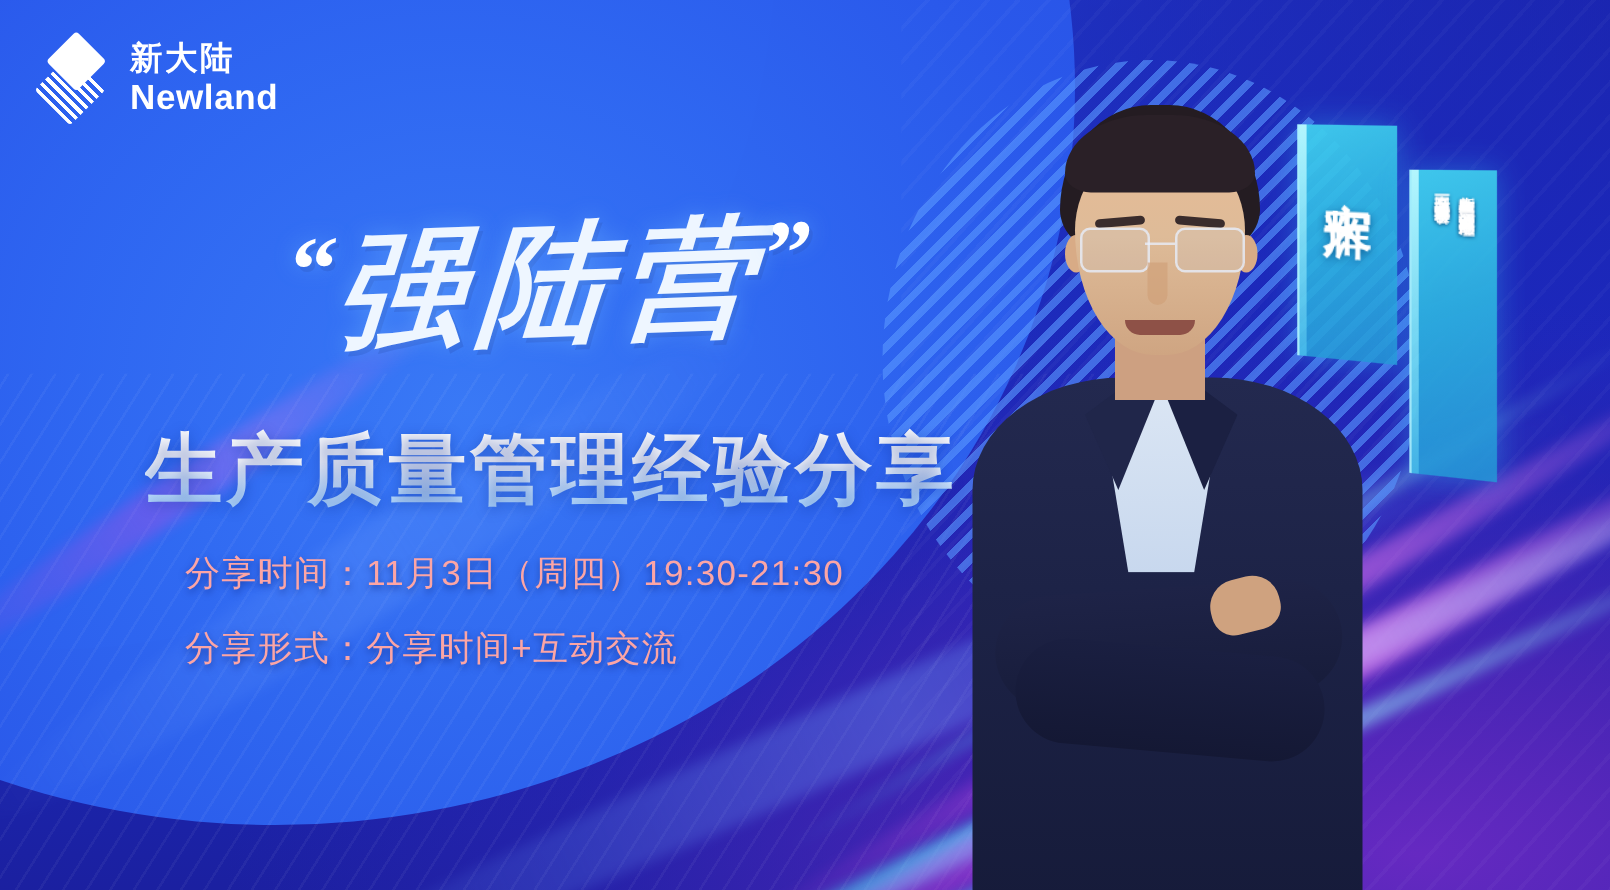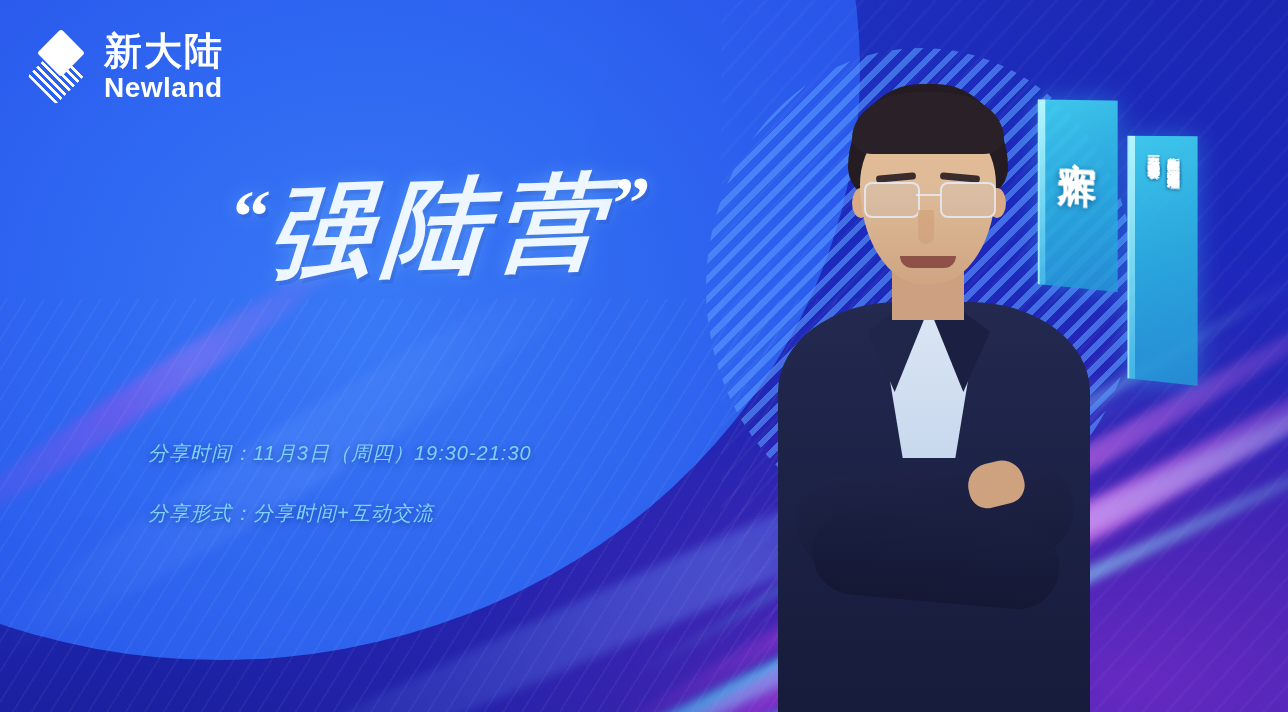--- a/index.html
+++ b/index.html
@@ -87,21 +87,21 @@
   .logo-mark .d1{
     position:absolute;left:14px;top:0px;width:34px;height:34px;background:#fff;
     transform:rotate(45deg) ;border-radius:3px;
   }
   .logo-mark .d2{
     position:absolute;left:6px;top:20px;width:40px;height:40px;
     transform:rotate(45deg);border-radius:3px;
     background:repeating-linear-gradient(0deg,#fff 0px,#fff 3px,transparent 3px,transparent 6px);
   }
   .logo-text{display:flex;flex-direction:column;line-height:1;}
-  .logo-cn{color:#fff;font-size:38px;font-weight:700;letter-spacing:2px;font-family:Liberation Serif, serif;}
+  .logo-cn{color:#fff;font-size:26px;font-weight:700;letter-spacing:2px;font-family:Liberation Serif, serif;}
   .logo-en{color:#fff;font-size:28px;font-weight:700;letter-spacing:.5px;margin-top:4px;}
 
   
   .title-wrap{position:absolute;left:232px;top:168px;width:620px;}
   .brush-title{
     position:relative;
     font-size:104px;font-weight:700;color:#eef6ff;
     letter-spacing:10px;
     font-family:"DejaVu Serif",serif;
     font-style:italic;
@@ -121,24 +121,23 @@
     font-size:62px;font-weight:700;letter-spacing:3px;
     background:linear-gradient(180deg,#ffffff 0%,#ffffff 42%,#bfe0ff 72%,#9fd0fb 100%);
     -webkit-background-clip:text;background-clip:text;color:transparent;
     text-shadow:0 2px 10px rgba(10,40,140,.35);
     white-space:nowrap;
     font-family:"Liberation Sans",sans-serif;
   }
 
   .info-line{
     position:absolute;left:148px;
-    color:#7dd3fc;font-size:20px;font-weight:400;letter-spacing:1px;
+    color:#fca5a5;font-size:28px;font-weight:400;letter-spacing:1px;
     white-space:nowrap;
     text-shadow:0 2px 6px rgba(5,25,110,.55);
-    font-style:italic;
   }
   .info-1{top:440px;}
   .info-2{top:500px;}
 
   
   .speaker{
     position:absolute;left:760px;top:70px;width:340px;height:642px;
   }
   .sp-hair{
     position:absolute;left:88px;top:14px;width:160px;height:120px;
@@ -277,20 +276,21 @@
     <div class="logo-text">
       <span class="logo-cn">新大陆</span>
       <span class="logo-en">Newland</span>
     </div>
   </div>
 
   <div class="title-wrap">
     <div class="brush-title"><span class="q">“</span><span>强陆营</span><span class="q">”</span></div>
   </div>
 
+  <div class="subtitle">生产质量管理经验分享</div>
 
   <div class="info-line info-1">分享时间：11月3日（周四）19:30-21:30</div>
   <div class="info-line info-2">分享形式：分享时间+互动交流</div>
 
   <div class="speaker">
     <div class="sp-body"></div>
     <div class="sp-shirt"></div>
     <div class="sp-collar-l"></div>
     <div class="sp-collar-r"></div>
     <div class="sp-arm"></div>

